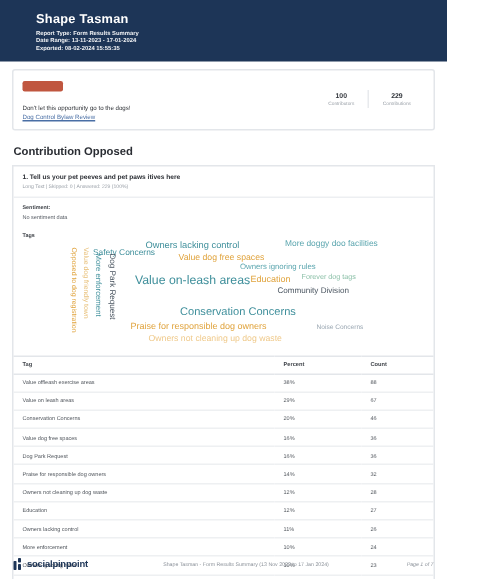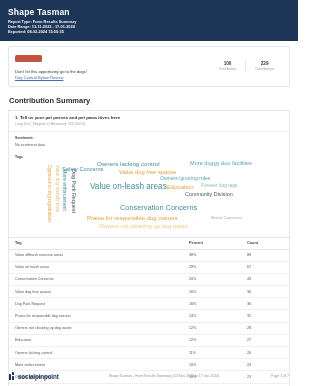--- a/index.html
+++ b/index.html
@@ -8,21 +8,21 @@
     background: #ffffff;
     font-family: "Liberation Sans", sans-serif;
     overflow: hidden;
   }
   .page { position: relative; width: 298px; height: 386px; background: #fff; }
 
   
   .header {
     background: #1d3557;
     color: #ffffff;
-    padding: 7px 12px 8px 8px;
+    padding: 7px 12px 8px 24px;
     height: 41px;
   }
   .header-title {
     font-size: 8.5px; font-weight: bold; letter-spacing: .2px;
     line-height: 10px; margin-bottom: 1.5px;
   }
   .header-meta { font-size: 3.9px; line-height: 5px; font-weight: bold; opacity: .93; }
 
   
   .card {
@@ -132,21 +132,21 @@
         <div class="stat-num">100</div>
         <div class="stat-lbl">Contributors</div>
       </div>
       <div class="stat">
         <div class="stat-num">229</div>
         <div class="stat-lbl">Contributions</div>
       </div>
     </div>
   </div>
 
-  <div class="section-title">Contribution Summary</div>
+  <div class="section-title">Contribution Opposed</div>
 
   <div class="qbox first">
     <div class="qhead">
       <div class="qhead-title">1. Tell us your pet peeves and pet paws itives here</div>
       <div class="qhead-sub">Long Text | Skipped: 0 | Answered: 229 (100%)</div>
     </div>
     <div class="sub-label">Sentiment:</div>
     <div class="sub-body">No sentiment data</div>
     <div class="tags-label">Tags</div>
 

